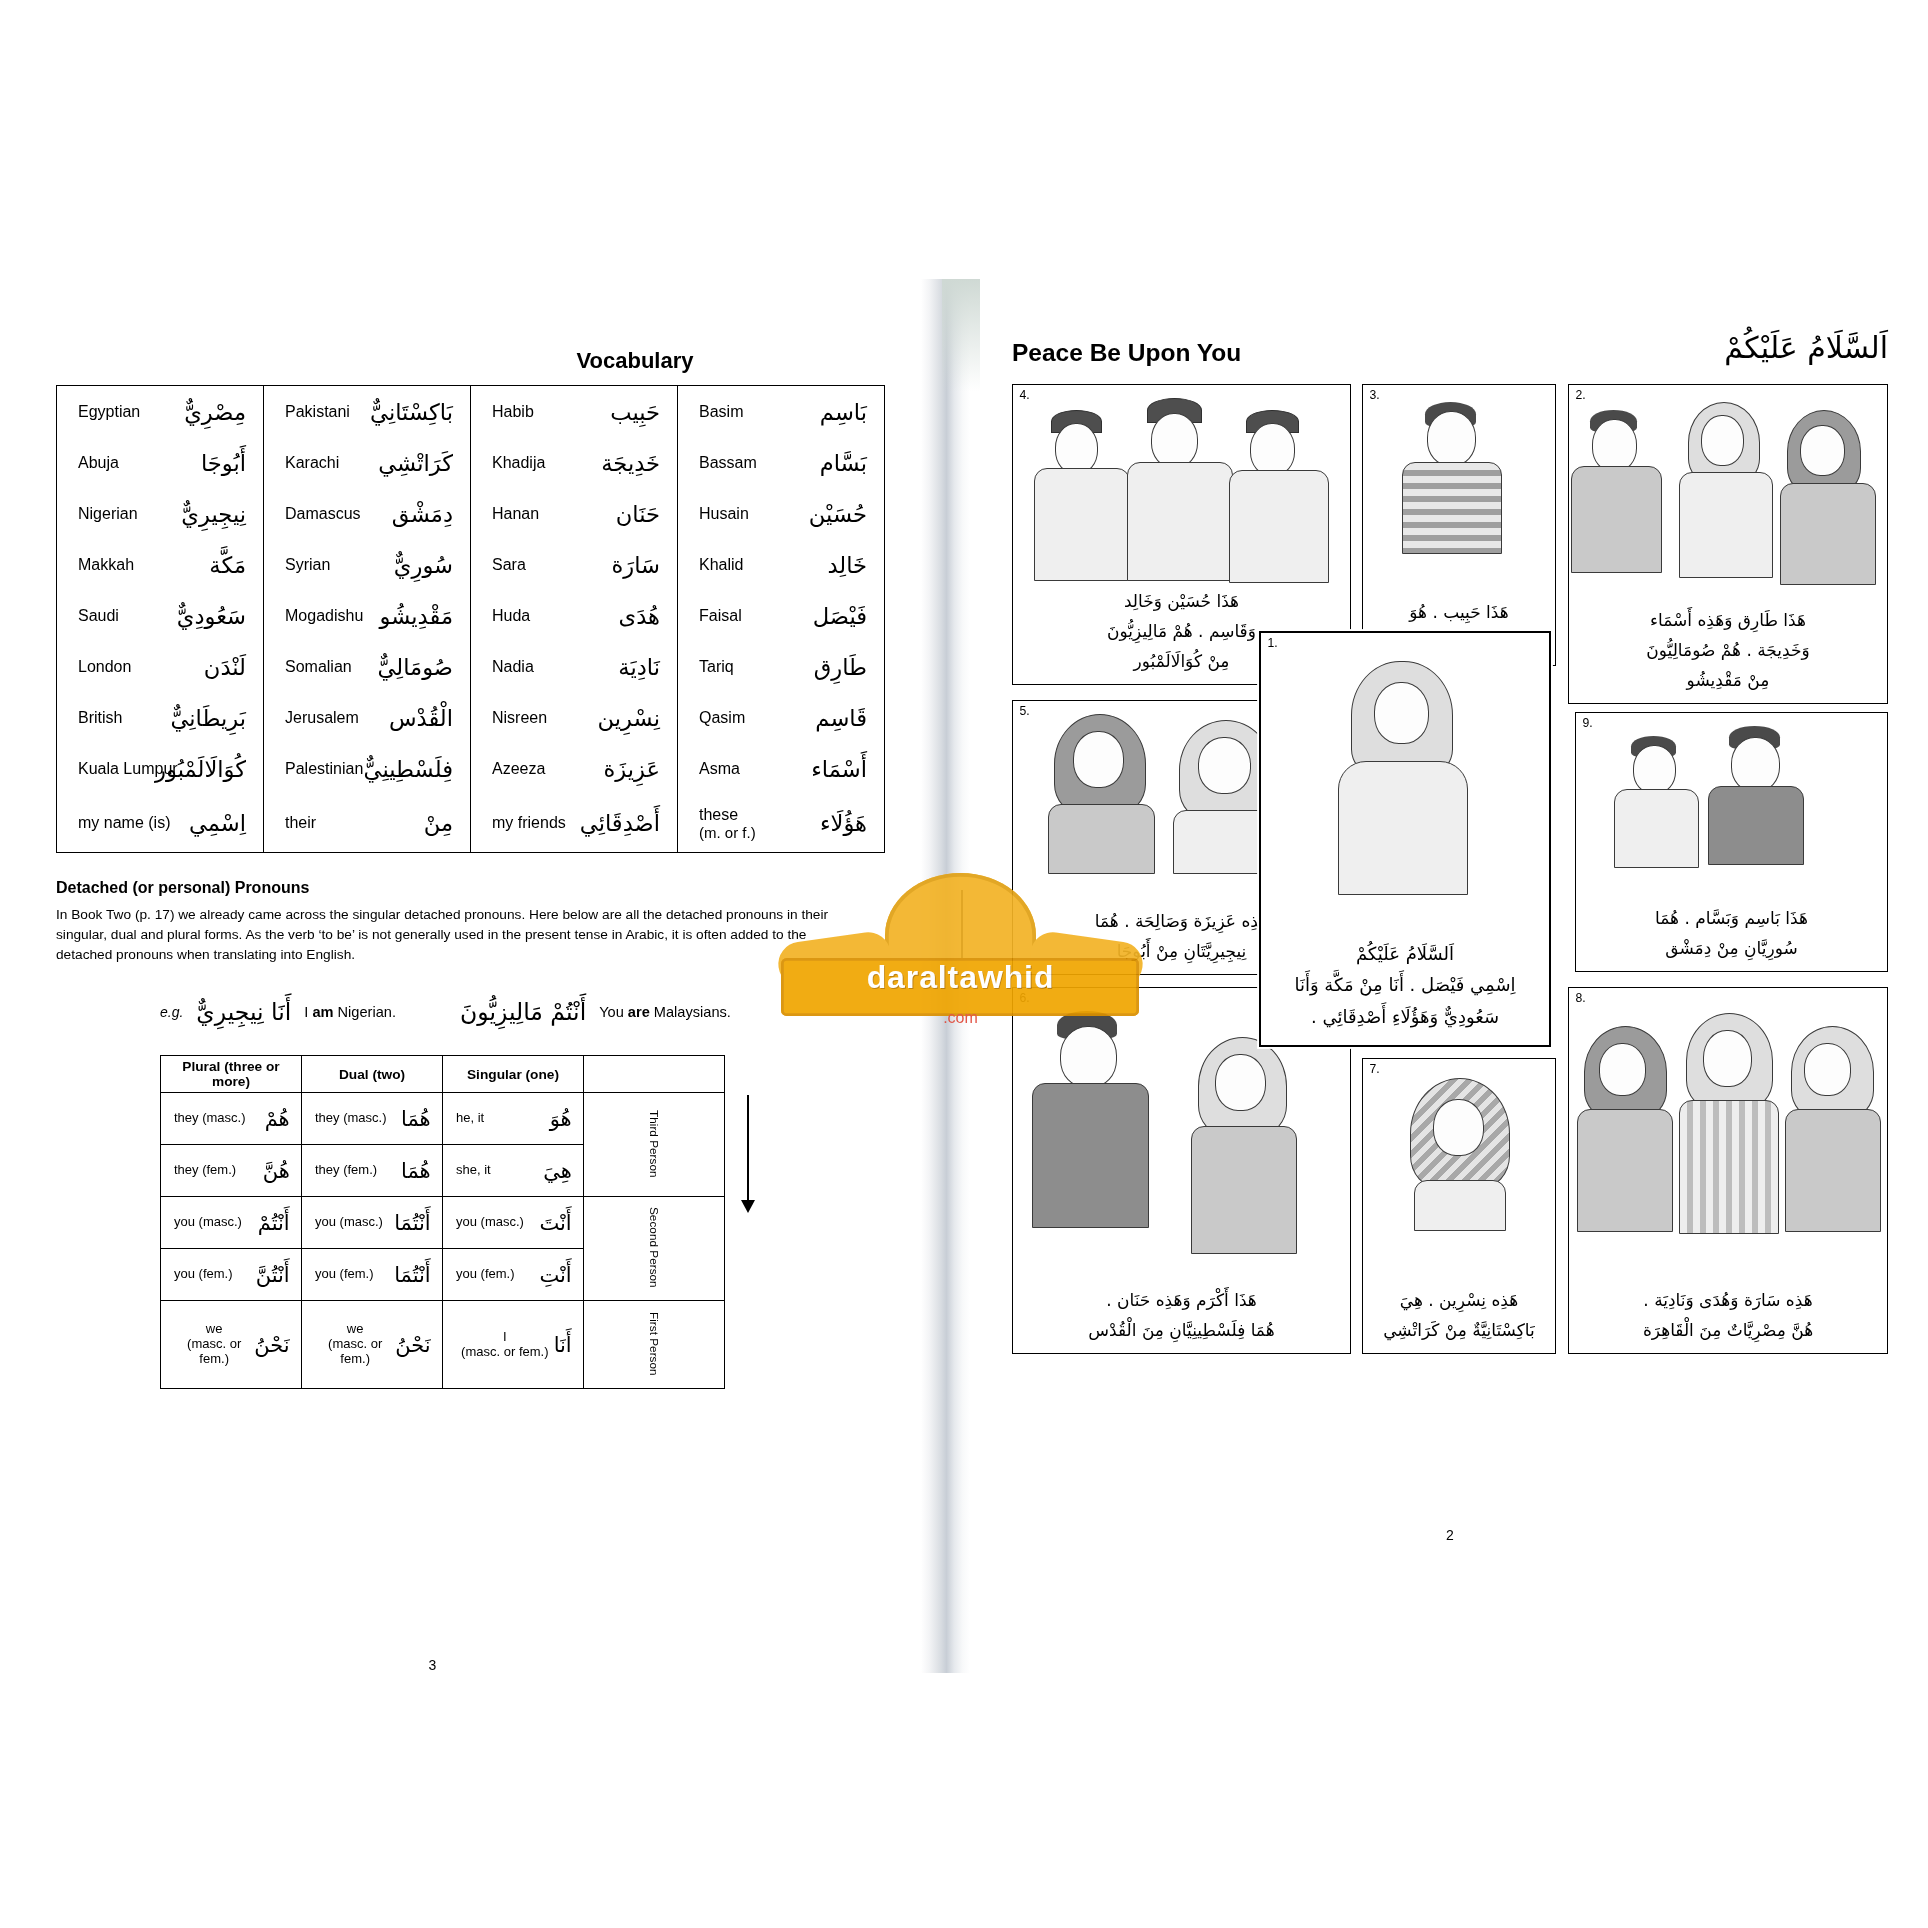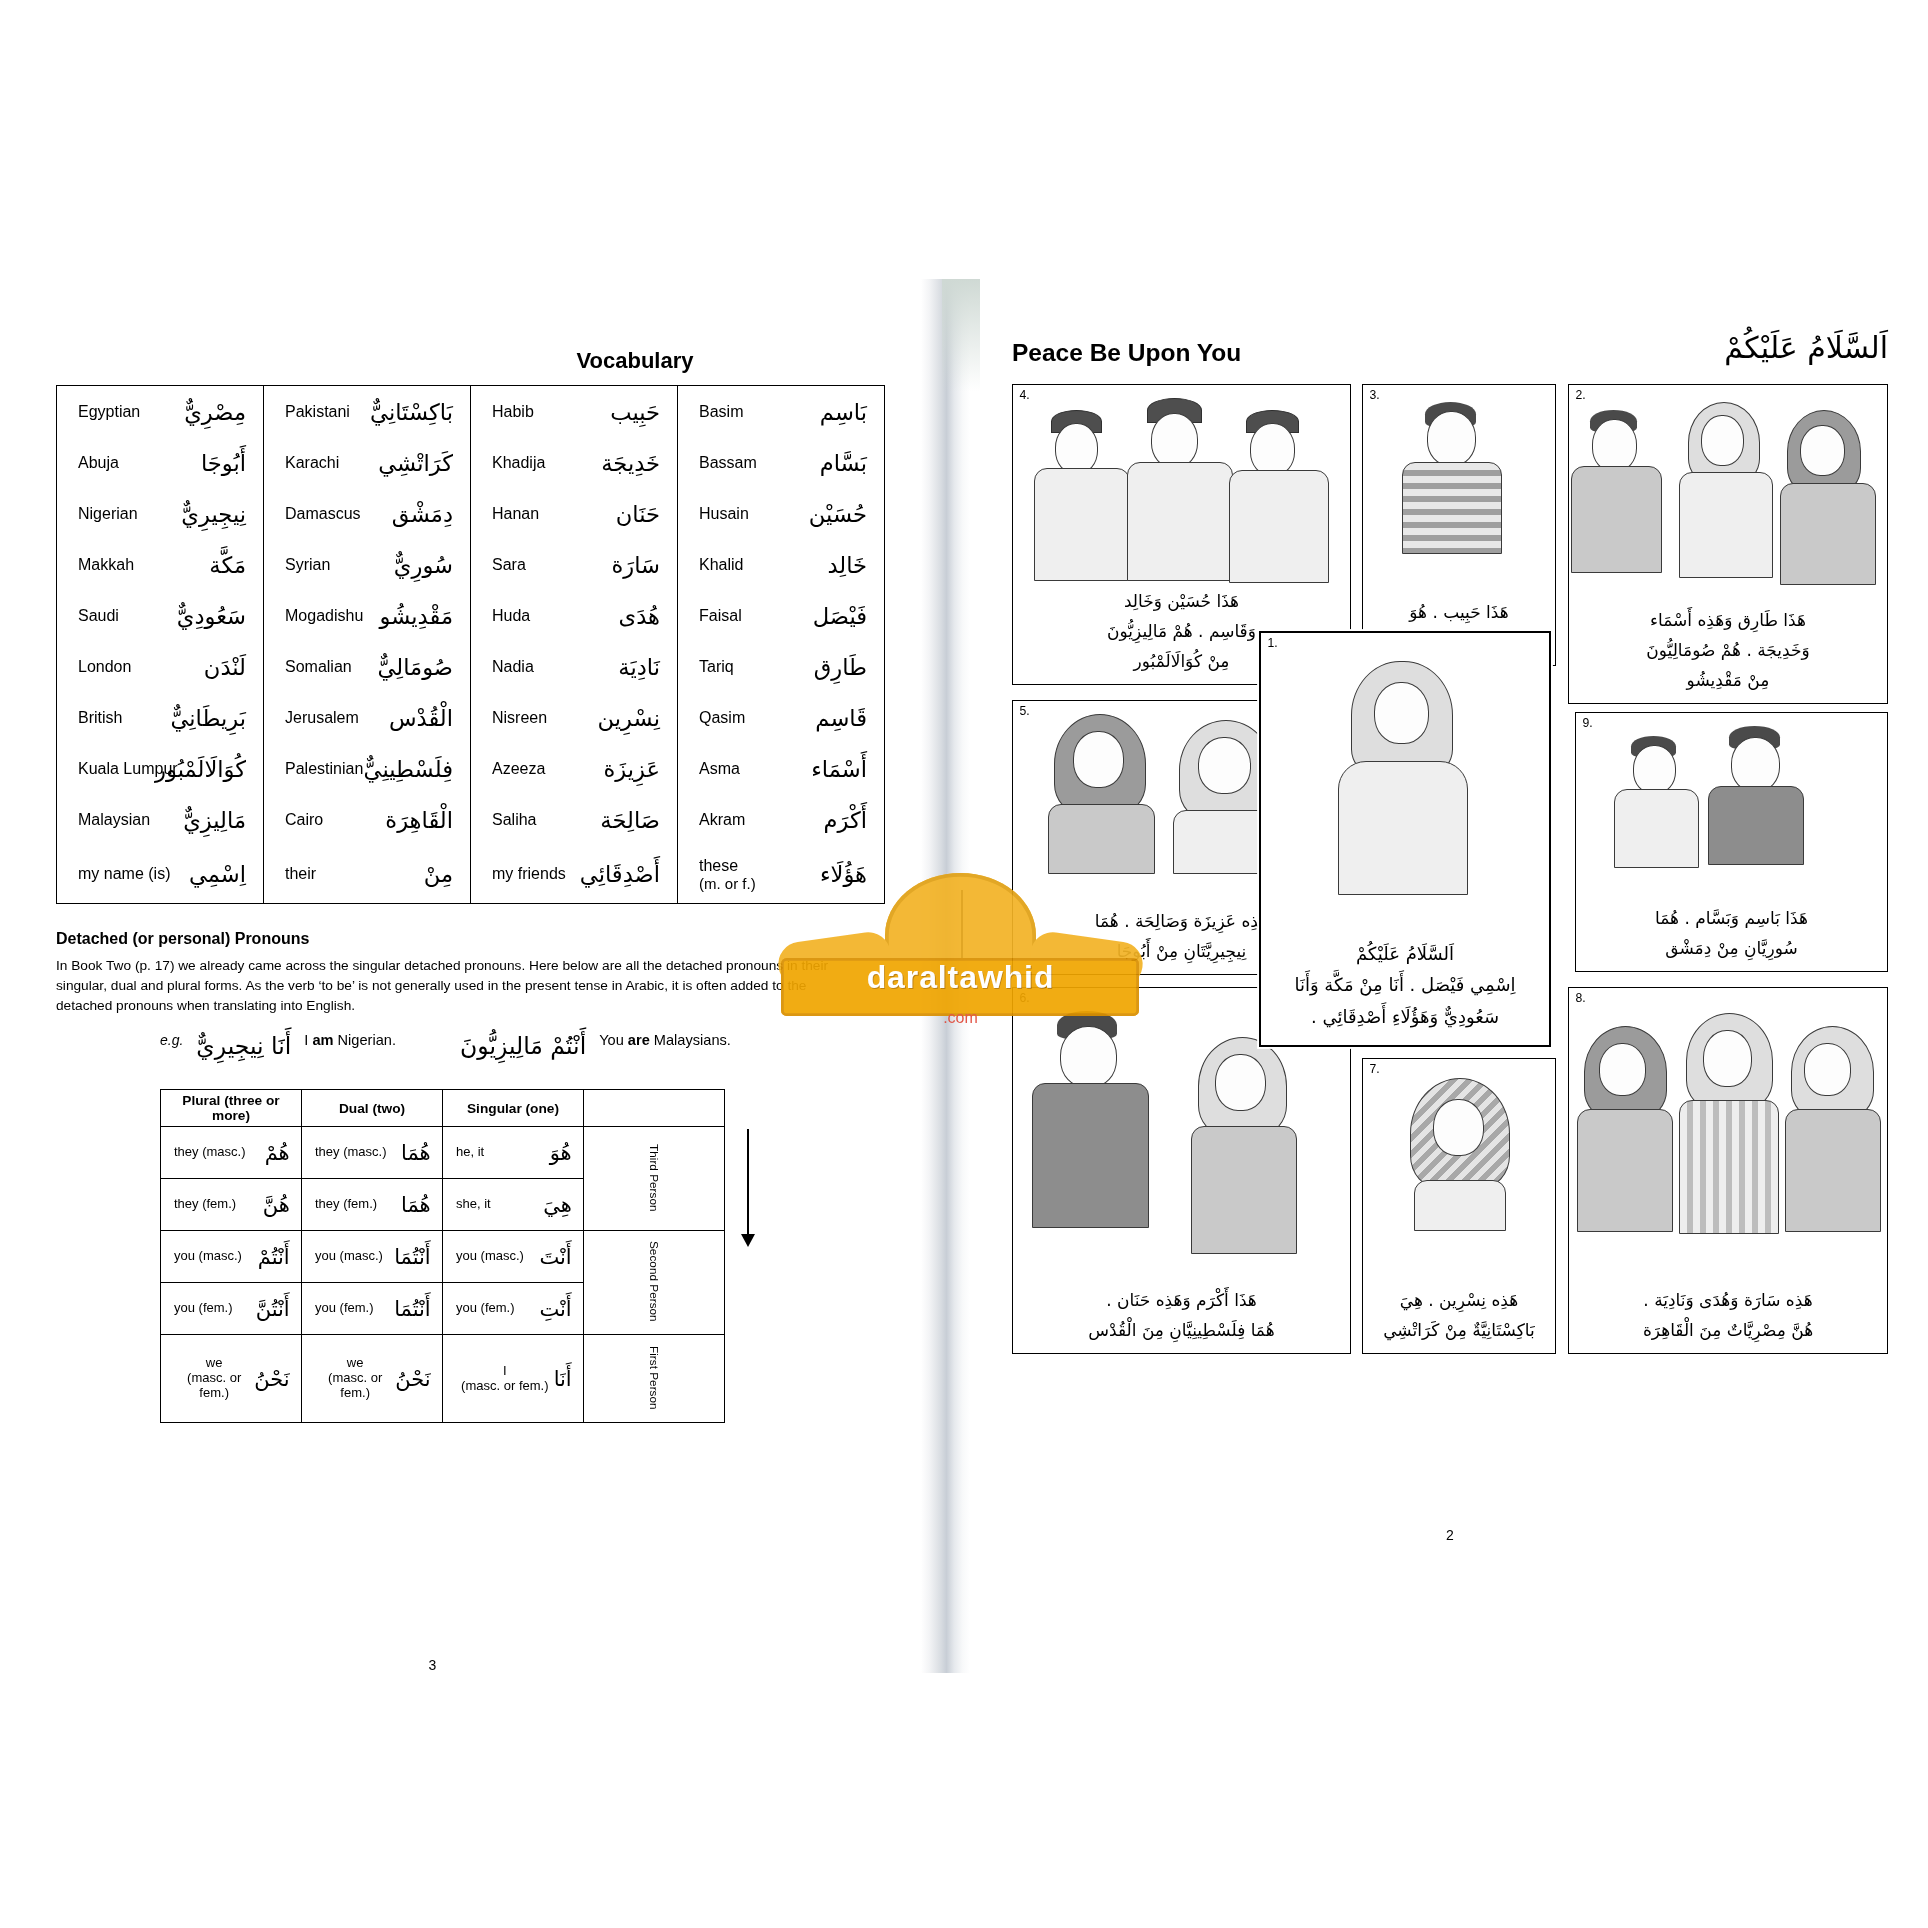--- a/index.html
+++ b/index.html
@@ -90,23 +90,23 @@
     font-size: 16px;
     font-weight: bold;
   }
   .pron-para {
     margin-top: 7.5px;
     font-size: 13.7px;
     line-height: 1.45;
     width: 810px;
   }
   .eg-row {
-    margin-top: 17px;
+    margin-top: 34px;
     display: flex;
-    align-items: flex-start;
+    align-items: center;
     font-size: 15px;
     padding-left: 104px;
     gap: 13px;
   }
   .eg-label { font-style: italic; font-size: 14px; }
   .eg-ar {
     font-size: 23.5px;
     font-family: "DejaVu Sans", "Liberation Sans", sans-serif;
     direction: rtl;
   }
@@ -452,30 +452,20 @@
           <td class="eng">Kuala Lumpur</td>
           <td class="ar">كُوَالَالَمْبُور</td>
           <td class="eng">Palestinian</td>
           <td class="ar">فِلَسْطِينِيٌّ</td>
           <td class="eng">Azeeza</td>
           <td class="ar">عَزِيزَة</td>
           <td class="eng">Asma</td>
           <td class="ar">أَسْمَاء</td>
         </tr>
         <tr>
-          <td class="eng">Malaysian</td>
-          <td class="ar">مَالِيزِيٌّ</td>
-          <td class="eng">Cairo</td>
-          <td class="ar">الْقَاهِرَة</td>
-          <td class="eng">Saliha</td>
-          <td class="ar">صَالِحَة</td>
-          <td class="eng">Akram</td>
-          <td class="ar">أَكْرَم</td>
-        </tr>
-        <tr>
           <td class="eng">my name (is)</td>
           <td class="ar">اِسْمِي</td>
           <td class="eng">their</td>
           <td class="ar">مِنْ</td>
           <td class="eng">my friends</td>
           <td class="ar">أَصْدِقَائِي</td>
           <td class="eng">
             <span>these</span>
             <span class="sub-note">(m. or f.)</span>
           </td>

